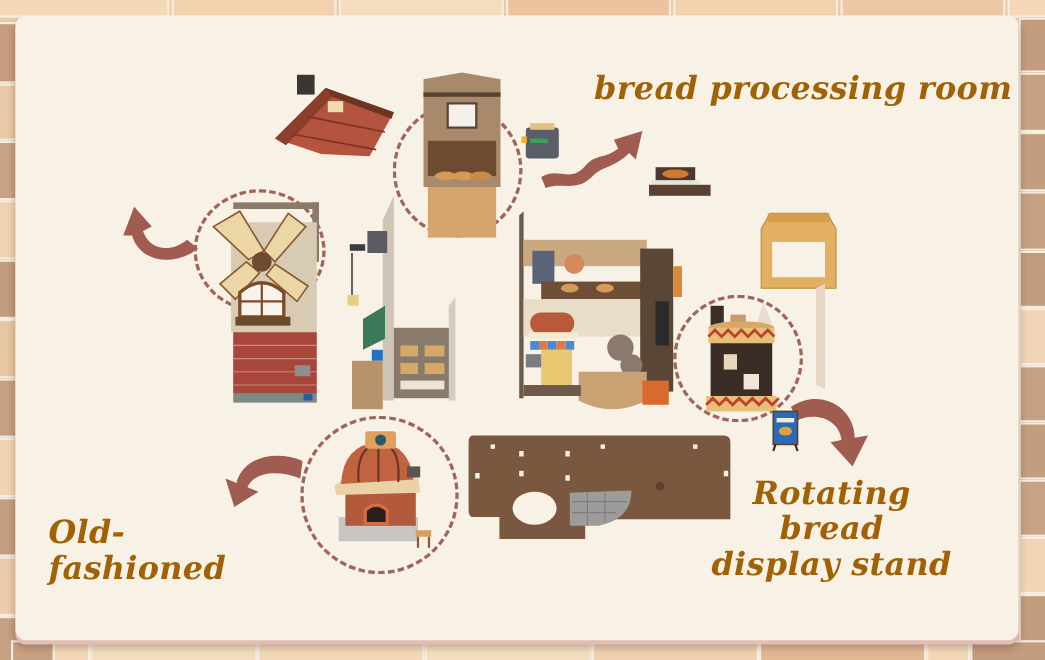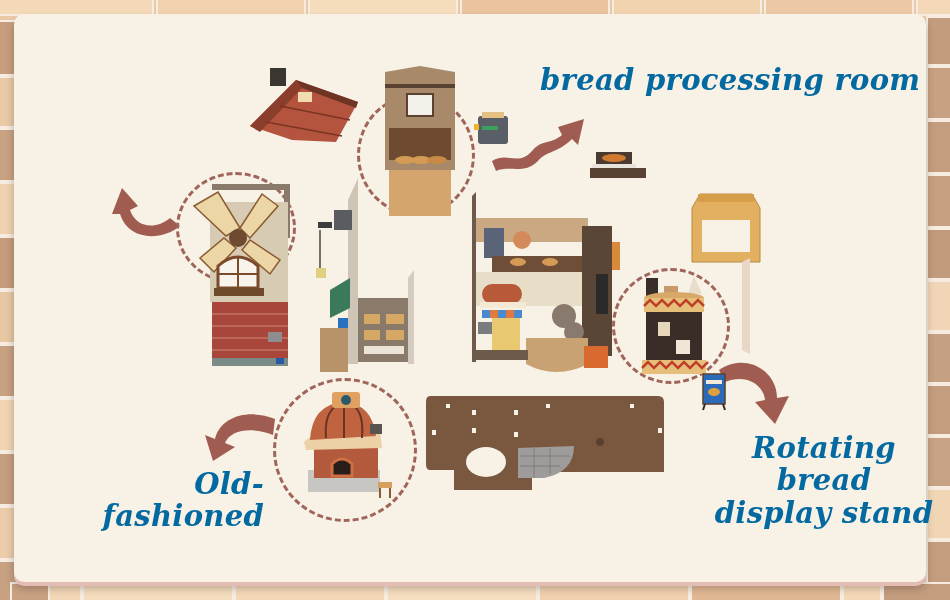--- a/index.html
+++ b/index.html
@@ -3,21 +3,21 @@
 <meta charset="utf-8">
 <style>
   html,body{margin:0;padding:0;}
   body{width:950px;height:600px;overflow:hidden;position:relative;
        font-family:"DejaVu Serif", serif;}
   .wall{position:absolute;inset:0;background:#e9c9a6;overflow:hidden;}
   .brick{position:absolute;border:2px solid #f6ece0;box-sizing:border-box;}
   .board{position:absolute;left:14px;top:14px;width:912px;height:568px;
          background:#f7f1e6;border-radius:10px;
          box-shadow:0 4px 0 #e3bcb4, 0 6px 8px rgba(0,0,0,.25);}
-  .label{position:absolute;color:#0369a1;font-family:"DejaVu Serif", serif;
+  .label{position:absolute;color:#a16207;font-family:"DejaVu Serif", serif;
          font-weight:bold;font-style:italic;line-height:1.12;letter-spacing:.3px;}
   .lbl-lg{font-size:29px;}
   .dash{position:absolute;border:3px dashed #a0655a;border-radius:50%;box-sizing:border-box;}
   .comp{position:absolute;}
   svg{position:absolute;overflow:visible;}
 </style>
 </head>
 <body>
 
 <div class="wall">
@@ -64,24 +64,24 @@
   <div class="brick" style="left:882px;top:582px;width:80px;height:24px;background:#c49c7e"></div>
 </div>
 
 <div class="board"></div>
 
 <div class="label lbl-lg" style="left:46px;top:108px;">
 </div>
 <div class="label lbl-lg" style="left:540px;top:64px;">
   <span>bread processing room</span>
 </div>
-<div class="label lbl-lg" style="left:44px;top:468px;text-align:right;width:220px;">
+<div class="label lbl-lg" style="left:44px;top:468px;text-align:left;width:220px;">
   <div>Old-fashioned</div>
 </div>
-<div class="label lbl-lg" style="left:704px;top:432px;text-align:center;width:240px;">
+<div class="label lbl-lg" style="left:636px;top:432px;text-align:center;width:240px;">
   <div>Rotating bread</div>
   <div>display stand</div>
 </div>
 
 <svg style="left:100px;top:180px;" width="100" height="70">
   <path d="M80 46 C60 62 28 60 20 34 L12 34 L22 8 L38 26 L30 30 C36 48 56 50 70 38 Z" fill="#a05c50"></path>
 </svg>
 <svg style="left:480px;top:95px;" width="120" height="80">
   <path d="M12 66 C28 56 38 72 52 56 C62 44 70 50 82 40 L78 32 L104 24 L98 50 L92 44 C78 58 66 56 58 66 C44 80 30 70 16 76 Z" fill="#a05c50"></path>
 </svg>

